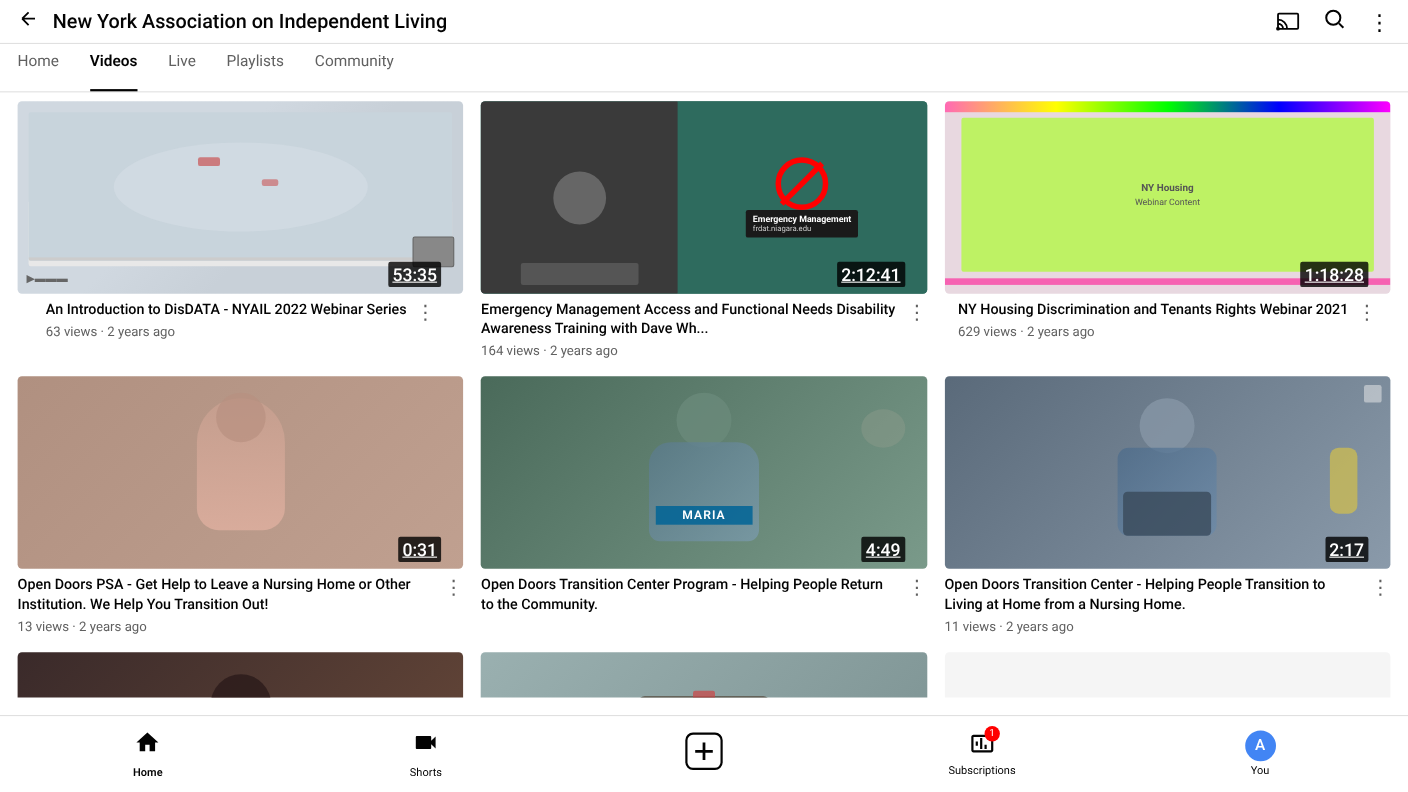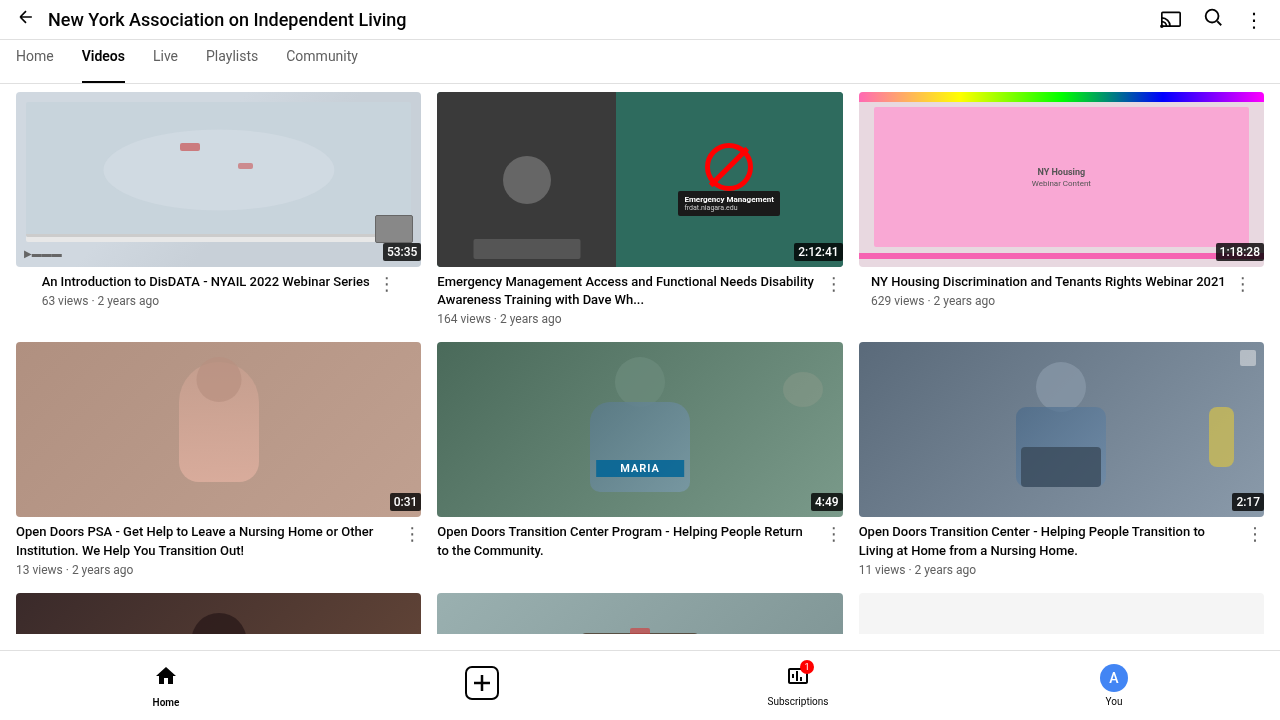--- a/index.html
+++ b/index.html
@@ -85,27 +85,28 @@
       width: 100%;
       height: 175px;
       background: #c0c0c0;
       position: relative;
       border-radius: 4px;
       overflow: hidden;
     }
     .video-duration {
       position: absolute;
       bottom: 6px;
-      right: 0;
+      right: 20px;
       background: rgba(0,0,0,0.8);
       color: #fff;
-      font-size: 12px;
+      font-size: 16px;
       padding: 2px 4px;
       border-radius: 2px;
       font-weight: 500;
+      text-decoration: underline;
     }
     .video-info {
       display: flex;
       justify-content: center;
       align-items: flex-start;
       margin-top: 6px;
     }
     .video-title {
       font-size: 13px;
       font-weight: 500;
@@ -369,21 +370,21 @@
         <span class="more-icon">⋮</span>
       </div>
     </div>
 
     <div class="video-card">
       <div class="video-thumb" style="background:#e8d8e0;">
 
         <div style="position:absolute;top:0;left:0;right:0;height:10px;background:linear-gradient(to right,#ff69b4,#ff0,#0f0,#00f,#f0f);"></div>
         <div style="position:absolute;bottom:8px;left:0;right:0;height:6px;background:#ff1493;opacity:0.6;"></div>
 
-        <div style="position:absolute;top:15px;left:15px;right:15px;bottom:20px;background:#f9a8d4;border-radius:2px;display:flex;align-items:center;justify-content:center;">
+        <div style="position:absolute;top:15px;left:15px;right:15px;bottom:20px;background:#bef264;border-radius:2px;display:flex;align-items:center;justify-content:center;">
           <div style="text-align:center;color:#555;font-size:10px;padding:4px;">
             <div style="font-weight:bold;font-size:9px;margin-bottom:2px;">NY Housing</div>
             <div style="font-size:8px;">Webinar Content</div>
           </div>
         </div>
         <div class="video-duration">1:18:28</div>
       </div>
       <div class="video-info">
         <div>
           <div class="video-title">NY Housing Discrimination and Tenants Rights Webinar 2021</div>
@@ -493,20 +494,28 @@
 <div class="bottom-nav">
   <div class="bottom-nav-item active">
     <span class="bottom-nav-icon">
       <svg width="24" height="24" viewBox="0 0 24 24" fill="#030303">
         <path d="M10 20v-6h4v6h5v-8h3L12 3 2 12h3v8z"></path>
       </svg>
     </span>
     <span class="bottom-nav-label">Home</span>
   </div>
 
+  <div class="bottom-nav-item">
+    <span class="bottom-nav-icon">
+      <svg width="24" height="24" viewBox="0 0 24 24">
+        <path d="M17 10.5V7c0-.55-.45-1-1-1H4c-.55 0-1 .45-1 1v10c0 .55.45 1 1 1h12c.55 0 1-.45 1-1v-3.5l4 4v-11l-4 4z" fill="#030303"></path>
+      </svg>
+    </span>
+    <span class="bottom-nav-label">Shorts</span>
+  </div>
 
   <div class="bottom-nav-item">
     <span class="bottom-nav-icon">
       <svg width="36" height="36" viewBox="0 0 36 36">
         <rect x="2" y="2" width="32" height="32" rx="6" fill="none" stroke="#030303" stroke-width="2"></rect>
         <line x1="18" y1="10" x2="18" y2="26" stroke="#030303" stroke-width="2.5"></line>
         <line x1="10" y1="18" x2="26" y2="18" stroke="#030303" stroke-width="2.5"></line>
       </svg>
     </span>
   </div>

